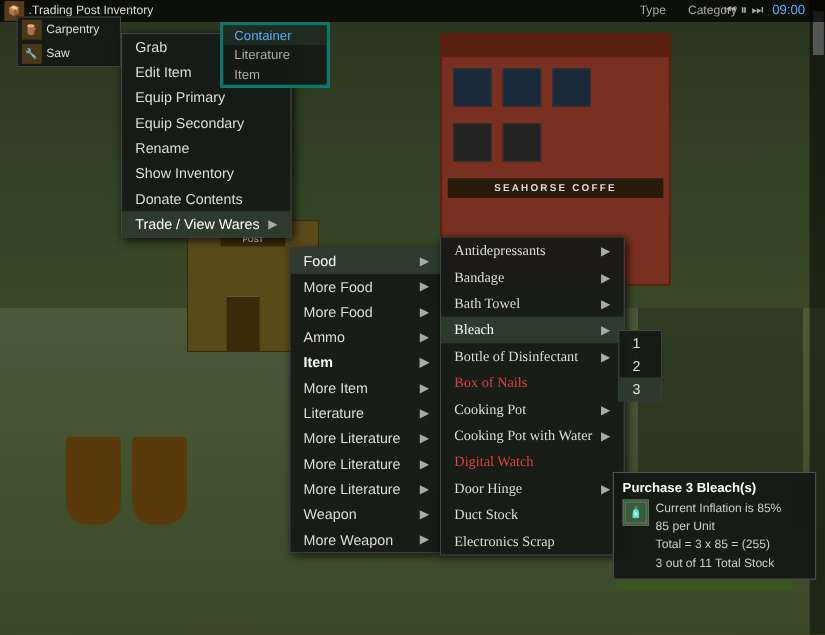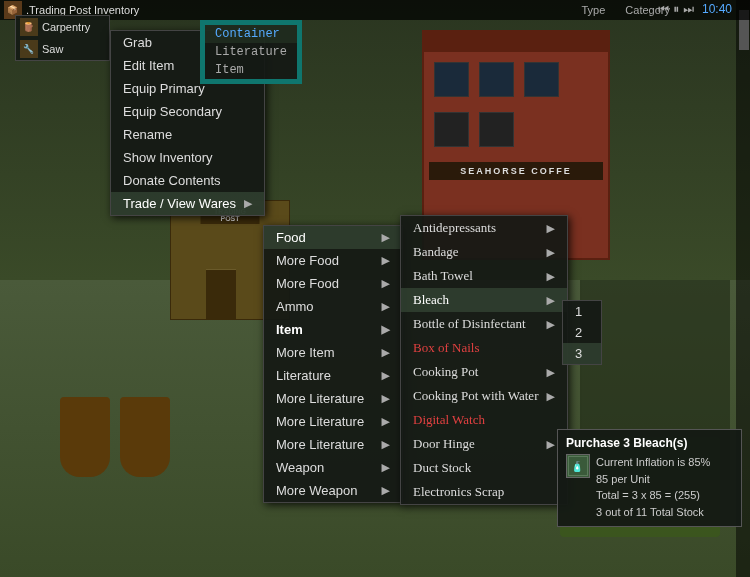--- a/index.html
+++ b/index.html
@@ -179,21 +179,21 @@
     }
   </style>
 </head>
 <body>
 
 <div class="game-bg">
 
   <div style="position:absolute;top:0;left:0;right:0;height:280px;background:linear-gradient(180deg,#2a3520 0%,#3a4a28 100%);"></div>
   <div style="position:absolute;top:280px;left:0;right:0;bottom:0;background:linear-gradient(180deg,#4a5a3a 0%,#3a4a28 100%);"></div>
 
-  <div style="position:absolute;top:30px;right:140px;width:188px;height:230px;background:#7a3020;border:2px solid #5a2010;z-index:1;">
+  <div style="position:absolute;top:30px;right:140px;width:210px;height:230px;background:#7a3020;border:2px solid #5a2010;z-index:1;">
     <div style="position:absolute;top:0;left:0;right:0;height:20px;background:#5a2010;"></div>
 
     <div style="position:absolute;top:30px;left:10px;width:35px;height:35px;background:#1a2a3a;border:1px solid #333;"></div>
     <div style="position:absolute;top:30px;left:55px;width:35px;height:35px;background:#1a2a3a;border:1px solid #333;"></div>
     <div style="position:absolute;top:30px;left:100px;width:35px;height:35px;background:#1a2a3a;border:1px solid #333;"></div>
     <div style="position:absolute;top:80px;left:10px;width:35px;height:35px;background:#222;border:1px solid #333;"></div>
     <div style="position:absolute;top:80px;left:55px;width:35px;height:35px;background:#222;border:1px solid #333;"></div>
 
     <div style="position:absolute;top:130px;left:5px;right:5px;padding:4px;background:#2a1a0a;text-align:center;color:#ddd;font-size:9px;font-weight:bold;letter-spacing:2px;">SEAHORSE COFFE</div>
   </div>
@@ -217,21 +217,21 @@
 
 <div class="top-bar">
   <div class="top-bar-icon">📦</div>
   <span class="top-bar-title">.Trading Post Inventory</span>
   <span class="top-bar-type">Type</span>
   <span class="top-bar-category">Category</span>
 </div>
 
 <div style="position:absolute;top:20px;left:200px;z-index:250;display:flex;gap:0;">
 
-  <div style="background:rgba(20,25,20,0.93);border:5px solid #0f766e;min-width:100px;font-family:Liberation Mono, monospace;">
+  <div style="background:rgba(20,25,20,0.93);border:3px solid #0f766e;min-width:100px;">
     <div style="padding:2px 10px;color:#5af;font-size:12px;background:rgba(40,60,40,0.5);">Container</div>
     <div style="padding:2px 10px;color:#aaa;font-size:12px;">Literature</div>
     <div style="padding:2px 10px;color:#aaa;font-size:12px;">Item</div>
   </div>
 </div>
 
 <div class="inv-panel">
   <div class="inv-item">
     <div class="inv-icon">🪵</div>
     <span>Carpentry</span>
@@ -392,14 +392,14 @@
       <div>Total = 3 x 85 = (255)</div>
       <div>3 out of 11 Total Stock</div>
     </div>
   </div>
 </div>
 
 <div style="position:absolute;top:2px;right:18px;display:flex;align-items:center;gap:4px;z-index:120;">
   <span style="color:#aaa;font-size:12px;">⏮</span>
   <span style="color:#aaa;font-size:12px;">⏸</span>
   <span style="color:#aaa;font-size:12px;">⏭</span>
-  <span style="color:#5af;font-size:12px;margin-left:4px;">10:40</span>
+  <span style="color:#5af;font-size:12px;margin-left:4px;">09:00</span>
 </div>
 
 </body></html>

